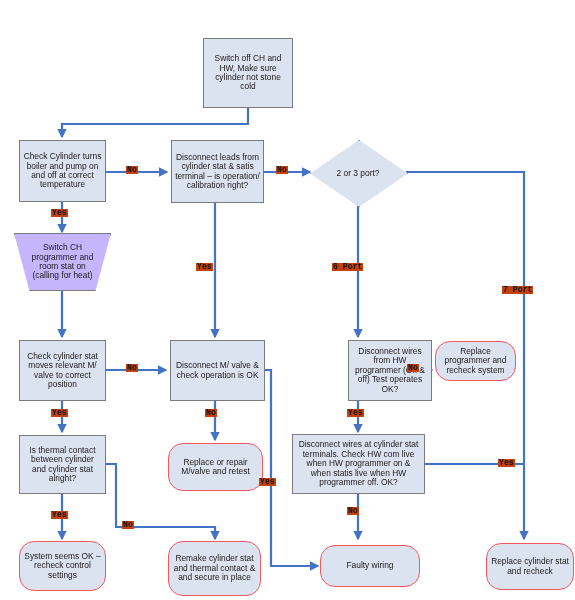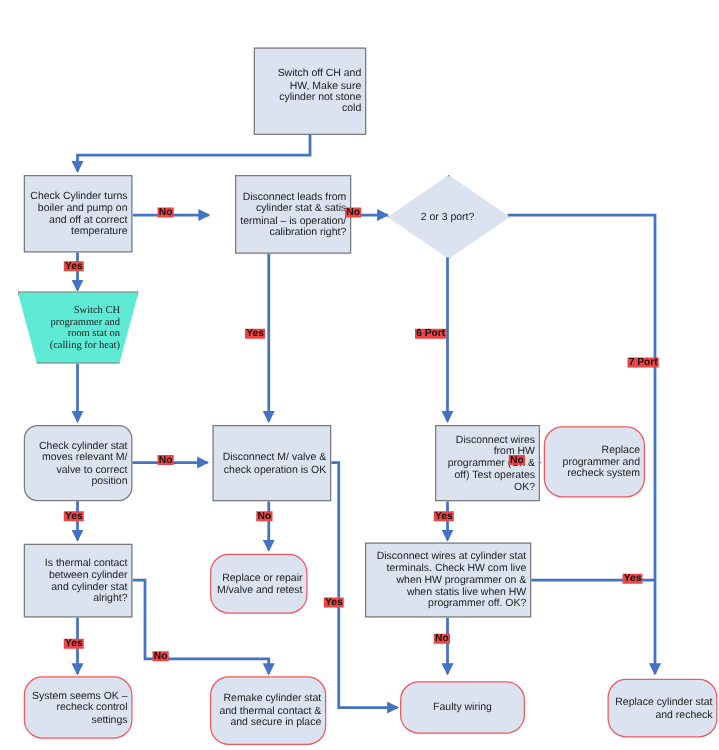--- a/index.html
+++ b/index.html
@@ -20,43 +20,42 @@
     left:0;top:0;
     width:575px;height:600px;
     pointer-events:none;
   }
   .node{
     position:absolute;
     box-sizing:border-box;
     display:flex;
     align-items:center;
     justify-content:center;
-    text-align:right;
+    text-align:center;
     color:#1a1a1a;
     line-height:1.12;
     padding:2px 3px;
     white-space:pre-line;
   }
   .proc{
     background:#DCE3F0;
     border:1.4px solid #7b7b7b;
     font-size:8.4px;
   }
   .term{
     background:#DCE3F0;
     border:1.5px solid #F4575C;
     border-radius:15px;
     font-size:8.4px;
   }
   .trap{
-    background:#5eead4;
+    background:#c4b5fd;
     border:1.4px solid #7b7b7b;
     font-size:8.4px;
     clip-path:polygon(0% 0%, 100% 0%, 84% 100%, 16% 100%);
-    font-family:Liberation Serif, serif;
   }
   .trapwrap{
     position:absolute;
     box-sizing:border-box;
   }
   .diamond{
     position:absolute;
     box-sizing:border-box;
   }
   .diamond .dshape{
@@ -74,24 +73,25 @@
     display:flex;align-items:center;justify-content:center;
     font-size:8.4px;
     color:#1a1a1a;
     text-align:center;
   }
   .edgelabel{
     position:absolute;
     font-size:8.2px;
     font-weight:bold;
     color:#111111;
-    background:#ef4444;
+    background:#c2410c;
     padding:0 1px;
     white-space:nowrap;
     line-height:1;
+    font-family:Liberation Mono, monospace;
   }
 </style>
 </head>
 <body>
 
 <div id="canvas">
 
   <svg id="edges" viewBox="0 0 575 600" xmlns="http://www.w3.org/2000/svg">
     <defs>
       <marker id="arrow" viewBox="0 0 10 10" refX="8.6" refY="5" markerWidth="4.4" markerHeight="4.4" orient="auto-start-reverse">
@@ -135,42 +135,42 @@
       <path d="M 62 494 L 62 539" marker-end="url(#arrow)"></path>
 
       <path d="M 106 464 L 116 464 L 116 527 L 215 527 L 215 539" marker-end="url(#arrow)"></path>
     </g>
   </svg>
 
   <div class="node proc" style="left:203px;top:38px;width:90px;height:70px;">Switch off CH and HW, Make sure cylinder not stone cold</div>
 
   <div class="node proc" style="left:19px;top:140px;width:87px;height:62px;">Check Cylinder turns boiler and pump on and off at correct temperature</div>
 
-  <div class="node proc" style="left:188px;top:140px;width:93px;height:63px;">Disconnect leads from cylinder stat &amp; satis terminal – is operation/ calibration right?</div>
+  <div class="node proc" style="left:171px;top:140px;width:93px;height:63px;">Disconnect leads from cylinder stat &amp; satis terminal – is operation/ calibration right?</div>
 
   <div class="diamond" style="left:310px;top:140px;width:96px;height:65px;">
     <div class="dshape"></div>
     <div class="dlabel">2 or 3 port?</div>
   </div>
 
   <div class="trapwrap" style="left:14px;top:233px;width:97px;height:58px;">
     <div class="node trap" style="left:0;top:0;width:97px;height:58px;padding:2px 14px;">Switch CH programmer and room stat on (calling for heat)</div>
   </div>
 
-  <div class="node proc" style="left:19px;top:340px;width:87px;height:61px;border-radius:11px;">Check cylinder stat moves relevant M/ valve to correct position</div>
+  <div class="node proc" style="left:19px;top:340px;width:87px;height:61px;">Check cylinder stat moves relevant M/ valve to correct position</div>
 
   <div class="node proc" style="left:170px;top:340px;width:95px;height:61px;">Disconnect M/ valve &amp; check operation is OK</div>
 
   <div class="node proc" style="left:316px;top:340px;width:84px;height:61px;margin-left:32px;">Disconnect wires from HW programmer (On &amp; off) Test operates OK?</div>
 
-  <div class="node term" style="left:435px;top:341px;width:81px;height:57px;">Replace programmer and recheck system</div>
+  <div class="node term" style="left:435px;top:341px;width:81px;height:40px;">Replace programmer and recheck system</div>
 
   <div class="node proc" style="left:19px;top:435px;width:87px;height:59px;">Is thermal contact between cylinder and cylinder stat alright?</div>
 
-  <div class="node term" style="left:168px;top:443px;width:78px;height:48px;">Replace or repair M/valve and retest</div>
+  <div class="node term" style="left:168px;top:443px;width:95px;height:48px;">Replace or repair M/valve and retest</div>
 
   <div class="node term" style="left:19px;top:541px;width:87px;height:50px;">System seems OK – recheck control settings</div>
 
   <div class="node proc" style="left:292px;top:434px;width:133px;height:60px;">Disconnect wires at cylinder stat terminals. Check HW com live when HW programmer on &amp; when statis live when HW programmer off. OK?</div>
 
   <div class="node term" style="left:168px;top:541px;width:93px;height:55px;">Remake cylinder stat and thermal contact &amp; and secure in place</div>
 
   <div class="node term" style="left:320px;top:545px;width:100px;height:42px;">Faulty wiring</div>
 
   <div class="node term" style="left:486px;top:543px;width:88px;height:47px;">Replace cylinder stat and recheck</div>

